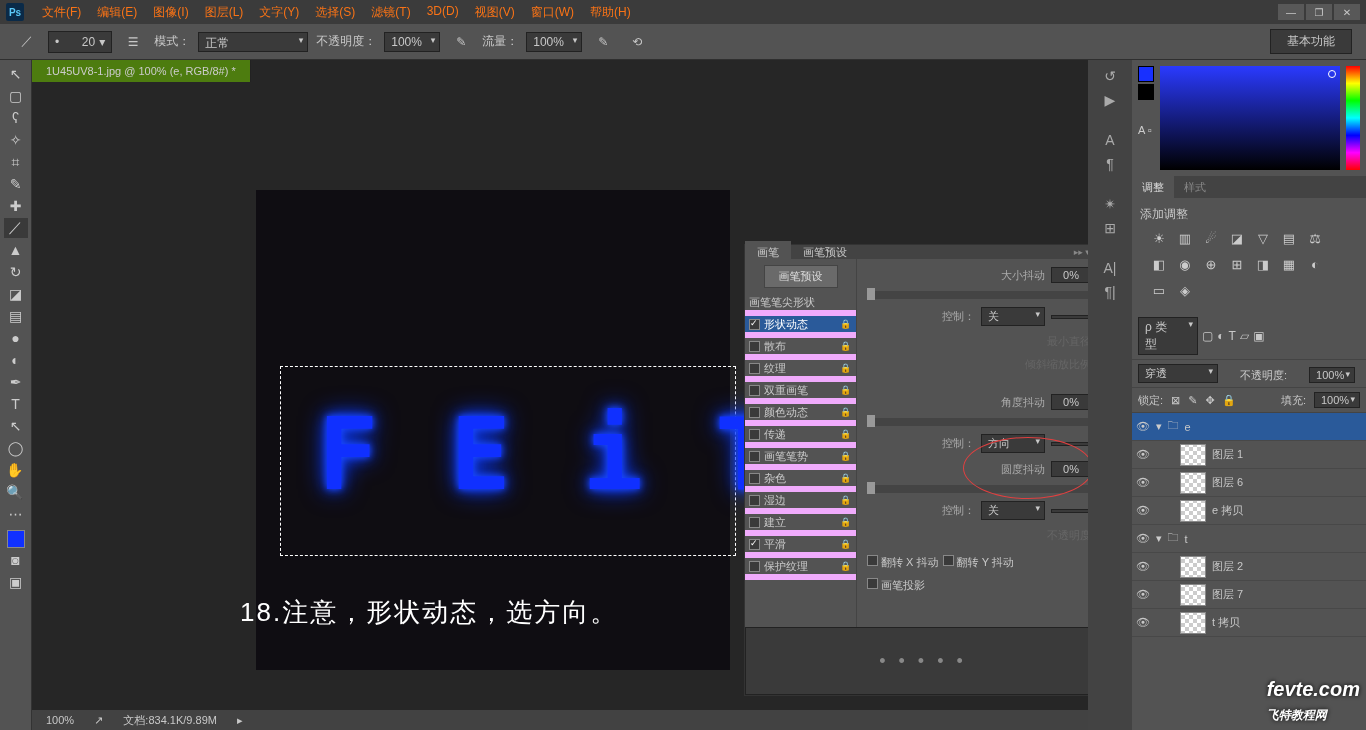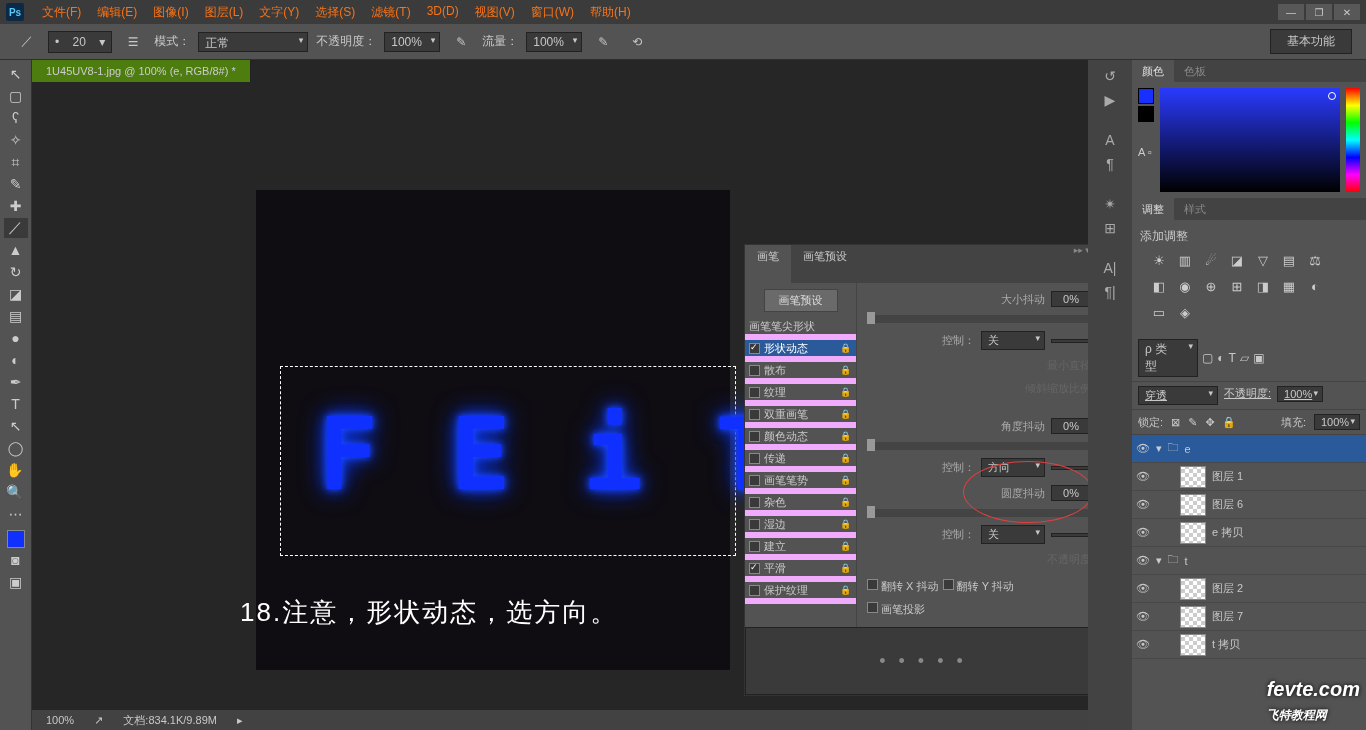--- a/index.html
+++ b/index.html
@@ -5,38 +5,38 @@
 * { margin: 0; padding: 0; box-sizing: border-box; font-family: "Microsoft YaHei", sans-serif; user-select: none; }
 body { width: 1366px; height: 730px; background: #525252; color: #c8c8c8; font-size: 12px; overflow: hidden; position: relative; }
 .titlebar { height: 24px; background: #3b3b3b; display: flex; align-items: center; padding: 0 6px; }
 .ps-logo { width: 18px; height: 18px; background: #0a2a48; color: #5bc8f7; font-size: 10px; font-weight: bold; display: flex; align-items: center; justify-content: center; border-radius: 2px; margin-right: 10px; }
 .menu-item { padding: 0 8px; color: #f97316; cursor: pointer; }
 .win-controls { margin-left: auto; display: flex; gap: 2px; }
 .win-btn { width: 26px; height: 16px; background: #585858; display: flex; align-items: center; justify-content: center; font-size: 10px; }
 .optbar { height: 36px; background: #535353; border-bottom: 1px solid #2f2f2f; display: flex; align-items: center; padding: 0 14px; gap: 8px; }
 .opt-icon { width: 26px; height: 26px; display: flex; align-items: center; justify-content: center; }
 .opt-sel { background: #3a3a3a; border: 1px solid #222; padding: 2px 6px; display: flex; align-items: center; gap: 4px; height: 22px; }
-.opt-num { width: 32px; text-align: center; }
+.opt-num { width: 32px; text-align: right; }
 .opt-field { background: #3a3a3a; border: 1px solid #222; padding: 2px 22px 2px 6px; height: 20px; position: relative; }
 .opt-field::after { content: '▾'; position: absolute; right: 4px; top: 2px; font-size: 9px; }
 .workspace-btn { margin-left: auto; background: #3a3a3a; border: 1px solid #222; padding: 3px 16px; }
 .middle { display: flex; height: 670px; }
 .tools { width: 32px; background: #535353; border-right: 1px solid #333; display: flex; flex-direction: column; align-items: center; padding-top: 4px; gap: 2px; }
 .tool { width: 24px; height: 20px; display: flex; align-items: center; justify-content: center; color: #ccc; font-size: 14px; }
 .tool.active { background: #3a3a3a; }
 .color-swatch { width: 18px; height: 18px; border: 1px solid #888; margin-top: 4px; }
 .doc-area { flex: 1; background: #262626; position: relative; overflow: hidden; }
 .doc-tab { display: inline-block; background: #4d7c0f; padding: 5px 14px; font-size: 11px; color: #ccc; border-right: 1px solid #222; }
 .canvas { position: absolute; left: 224px; top: 130px; width: 474px; height: 480px; background: #0f0d12; }
 .marquee { position: absolute; left: 248px; top: 306px; width: 456px; height: 190px; border: 1px dashed #fff; }
 .neon { position: absolute; left: 286px; top: 336px; font-size: 100px; font-weight: bold; color: #1030ff; letter-spacing: 6px; text-shadow: 0 0 6px #1846ff, 0 0 14px #1846ff, 0 0 26px #0030ff; font-family: monospace; }
 .redtext { position: absolute; left: 208px; bottom: 100px; color: #ffffff; font-size: 26px; letter-spacing: 2px; }
 .status { position: absolute; bottom: 0; left: 0; right: 0; height: 20px; background: #424242; display: flex; align-items: center; padding: 0 14px; gap: 20px; font-size: 11px; }
 .brush-panel { position: absolute; left: 712px; top: 184px; width: 358px; height: 452px; background: #535353; border: 1px solid #333; display: flex; flex-direction: column; }
-.bp-tabs { display: flex; background: #434343; height: 38px; }
+.bp-tabs { display: flex; background: #434343; height: 14px; align-items: center; }
 .bp-tab { padding: 4px 12px; font-size: 11px; }
 .bp-tab.active { background: #535353; }
 .bp-body { display: flex; flex: 1; }
 .bp-left { width: 112px; border-right: 1px solid #444; }
 .bp-preset-btn { margin: 6px auto; display: block; background: #6a6a6a; border: 1px solid #444; padding: 3px 14px; color: #ddd; font-size: 11px; }
 .bp-row { display: flex; align-items: center; height: 22px; padding: 0 4px; gap: 4px; font-size: 11px; border-bottom: 6px solid #f0abfc; }
 .bp-row.sel { background: #2a5a9a; color: #fff; }
 .bp-check { width: 11px; height: 11px; border: 1px solid #888; background: #3a3a3a; display: inline-block; }
 .bp-check.on::after { content: '✓'; font-size: 9px; color: #fff; display: block; margin-top: -2px; }
 .bp-lock { margin-left: auto; color: #888; font-size: 9px; }
@@ -58,21 +58,21 @@
 .p-tab.active { background: #535353; color: #ddd; }
 .color-panel { padding: 6px; display: flex; gap: 6px; }
 .swatches { display: flex; flex-direction: column; gap: 2px; }
 .sw { width: 16px; height: 16px; border: 1px solid #000; }
 .gradient { flex: 1; height: 104px; background: linear-gradient(to bottom, #2a3aff, #000); position: relative; }
 .hue { width: 14px; height: 104px; background: linear-gradient(to bottom, red, yellow, lime, cyan, blue, magenta, red); }
 .adj-panel { padding: 8px; }
 .adj-icons { display: flex; flex-wrap: wrap; gap: 8px; padding: 6px 10px; }
 .adj-ico { width: 18px; height: 18px; color: #ccc; display: flex; align-items: center; justify-content: center; font-size: 13px; }
 .layers-bar { display: flex; align-items: center; padding: 4px 6px; gap: 4px; border-bottom: 1px solid #444; }
-.layers-opt { display: flex; align-items: flex-start; padding: 4px 6px; gap: 6px; border-bottom: 1px solid #444; font-size: 11px; text-decoration: underline; }
+.layers-opt { display: flex; align-items: flex-end; padding: 4px 6px; gap: 22px; border-bottom: 1px solid #444; font-size: 11px; }
 .layers-lock { display: flex; align-items: center; padding: 4px 6px; gap: 8px; border-bottom: 1px solid #444; font-size: 11px; }
 .layers-list { flex: 1; overflow: hidden; }
 .layer { display: flex; align-items: center; height: 28px; padding: 0 4px; gap: 6px; border-bottom: 1px solid #484848; font-size: 11px; }
 .layer.sel { background: #2a5a9a; }
 .eye { width: 14px; text-align: center; }
 .layer-thumb { width: 26px; height: 22px; background: repeating-conic-gradient(#ccc 0 25%, #fff 0 50%) 0/8px 8px; border: 1px solid #888; }
 .folder-ico { color: #ccc; }
 .indent { width: 18px; }
 .watermark { position: absolute; right: 6px; bottom: 6px; font-size: 20px; font-style: italic; color: #fff; text-shadow: 0 0 4px #000; font-weight: bold; }
 </style>
@@ -294,24 +294,20 @@
     <div class="dock-ico">¶</div>
     <div style="height:10px"></div>
     <div class="dock-ico">✴</div>
     <div class="dock-ico">⊞</div>
     <div style="height:10px"></div>
     <div class="dock-ico">A|</div>
     <div class="dock-ico">¶|</div>
   </div>
 
   <div class="panels">
-    <div class="p-tabs">
-      <div class="p-tab active">颜色</div>
-      <div class="p-tab">色板</div>
-    </div>
     <div class="color-panel">
       <div class="swatches">
         <div class="sw" style="background:#1830ff"></div>
         <div class="sw" style="background:#000"></div>
         <div style="height:20px"></div>
         <div style="color:#ccc;font-size:11px">A ▫</div>
       </div>
       <div class="gradient">
           <div style="position:absolute;right:4px;top:4px;width:8px;height:8px;border:1px solid #fff;border-radius:50%"></div>
         </div>

